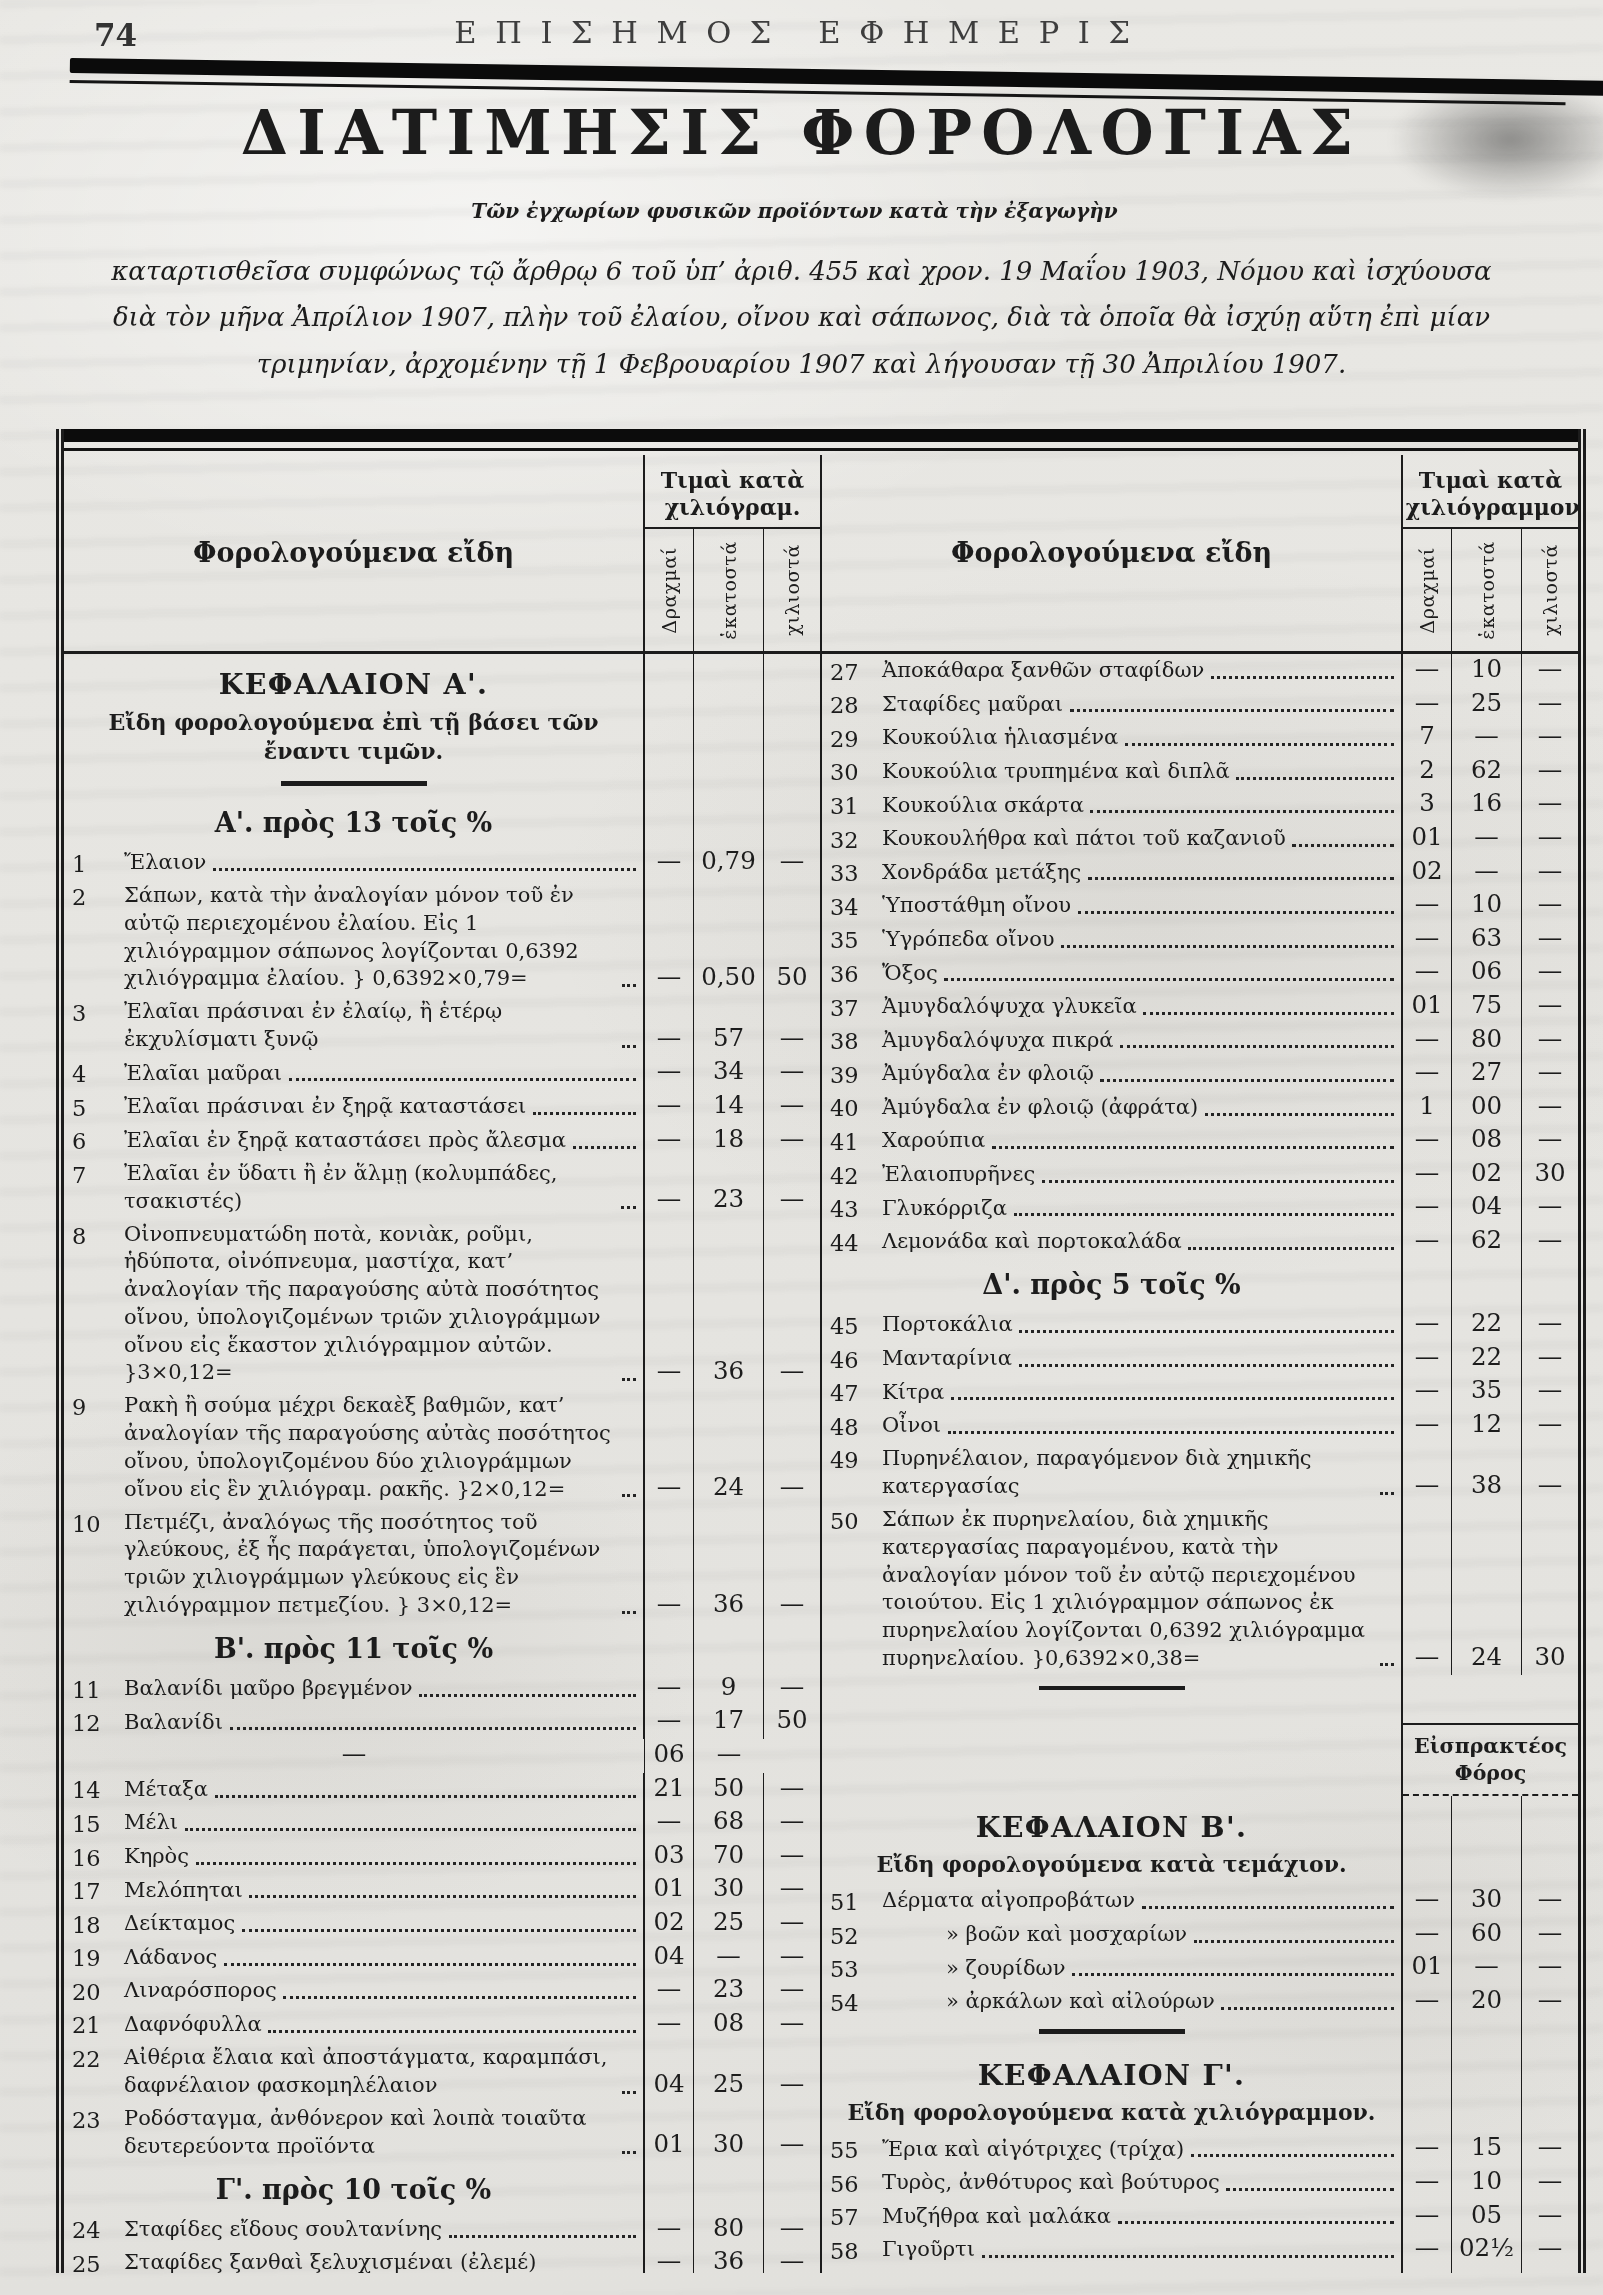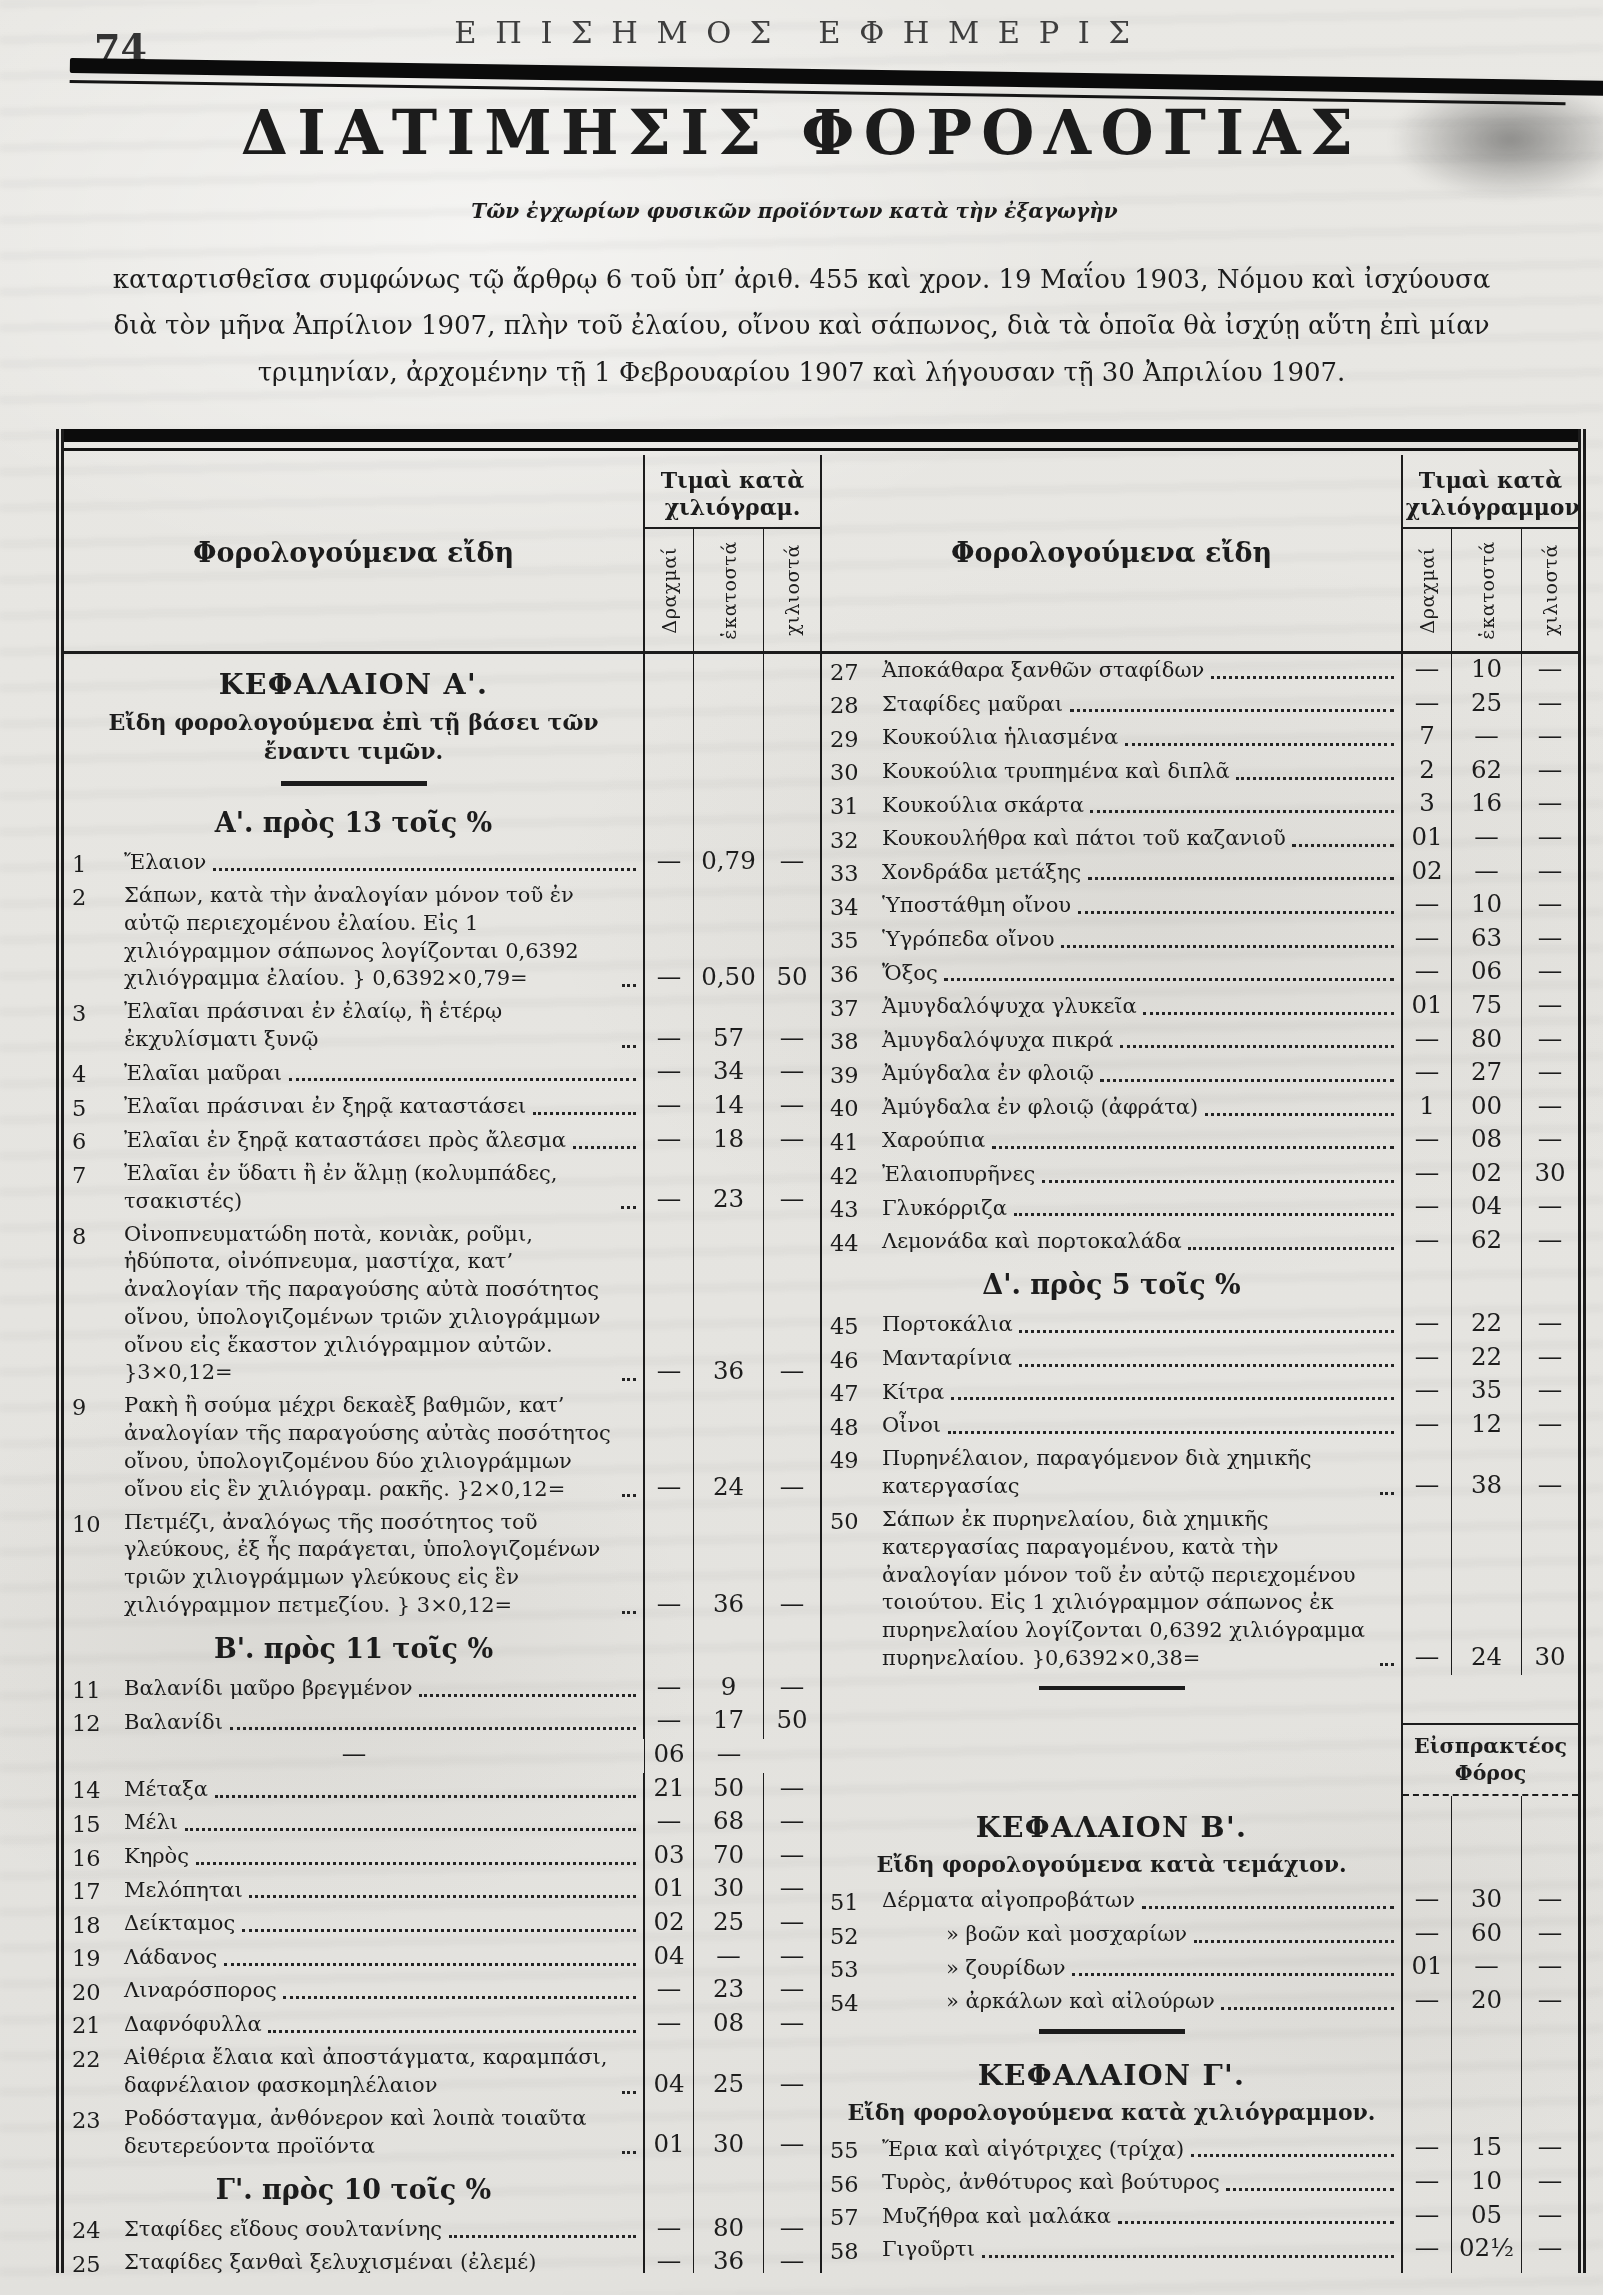--- a/index.html
+++ b/index.html
@@ -26,39 +26,39 @@
   .bleed{
     position:absolute;inset:0;pointer-events:none;
     background:repeating-linear-gradient(179deg, rgba(110,110,110,0.05) 0 8px, transparent 8px 36px);
     filter:blur(2px);
   }
   .smudge-tr{
     position:absolute;top:80px;right:-26.5px;width:239px;height:119px;
     background:radial-gradient(closest-side, rgba(25,25,25,0.45), transparent);
     filter:blur(5.3px);pointer-events:none;
   }
-  .pagenum{position:absolute;left:94px;top:25px;font-size:38px;font-weight:700;color:#333;}
+  .pagenum{position:absolute;left:94px;top:17px;font-size:31px;font-weight:700;color:#333;}
   .masthead{
     position:absolute;left:0;right:0;top:14.6px;text-align:center;
     font-size:30.5px;letter-spacing:18.6px;color:var(--faded);font-weight:500;
   }
   .mastrule{position:absolute;left:70px;right:-9.3px;top:58px;transform:rotate(0.85deg);transform-origin:left top;}
   .mastrule .band{height:14.6px;background:#0b0b0b;border-radius:2px;}
   .mastrule .thin{height:2.7px;background:#151515;margin-top:7.3px;width:97%;}
   .title{
     position:absolute;left:0;right:0;top:97px;margin:0;text-align:center;
     font-size:61px;font-weight:700;letter-spacing:9.3px;
   }
   .subtitle{
     position:absolute;left:0;right:14px;top:199px;text-align:center;
     font-size:20px;font-weight:700;font-style:italic;
   }
   .intro{
-    position:absolute;left:86px;right:86px;top:248px;margin:8px;
-    text-align:center;font-size:26px;line-height:1.78;
+    position:absolute;left:86px;right:86px;top:248px;margin:0;
+    text-align:center;font-size:26px;font-style:italic;line-height:1.78;
   }
   
   .tariff-table{
     position:absolute;left:56px;right:17px;top:429px;bottom:22.5px;
     border-left:8px double var(--ink);
     border-right:8px double var(--ink);
     display:flex;flex-direction:column;
   }
   .topband{height:13.3px;background:#0c0c0c;flex:0 0 auto;}
   .topthin{height:2.7px;background:#141414;margin-top:6px;flex:0 0 auto;}

